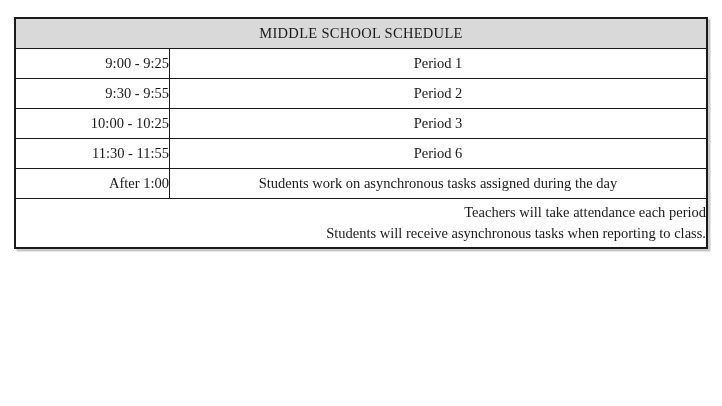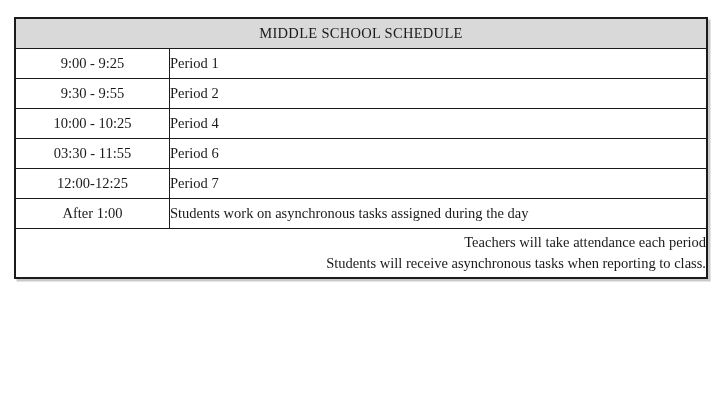--- a/index.html
+++ b/index.html
@@ -40,25 +40,25 @@
     height: 29px;
     background: #d9d9d9;
     font-weight: bold;
     text-align: center;
     letter-spacing: 0.3px;
   }
   td.time-cell {
     width: 153px;
     height: 29px;
     padding-left: 12px;
-    text-align: center;
+    text-align: right;
   }
   td.activity-cell {
     padding-left: 10px;
-    text-align: left;
+    text-align: center;
   }
   td.footer-cell {
     height: 48px;
     text-align: right;
     line-height: 21px;
     padding: 3px 0 4px 0;
   }
 </style>
 </head>
 <body>
@@ -74,29 +74,25 @@
       <tr>
         <td class="time-cell">9:00 - 9:25</td>
         <td class="activity-cell">Period 1</td>
       </tr>
       <tr>
         <td class="time-cell">9:30 - 9:55</td>
         <td class="activity-cell">Period 2</td>
       </tr>
       <tr>
         <td class="time-cell">10:00 - 10:25</td>
-        <td class="activity-cell">Period 4</td>
+        <td class="activity-cell">Period 3</td>
       </tr>
       <tr>
-        <td class="time-cell">03:30 - 11:55</td>
+        <td class="time-cell">11:30 - 11:55</td>
         <td class="activity-cell">Period 6</td>
-      </tr>
-      <tr>
-        <td class="time-cell">12:00-12:25</td>
-        <td class="activity-cell">Period 7</td>
       </tr>
       <tr>
         <td class="time-cell">After 1:00</td>
         <td class="activity-cell">Students work on asynchronous tasks assigned during the day</td>
       </tr>
     </tbody>
     <tfoot>
       <tr>
         <td class="footer-cell" colspan="2">
           <div>Teachers will take attendance each period</div>

